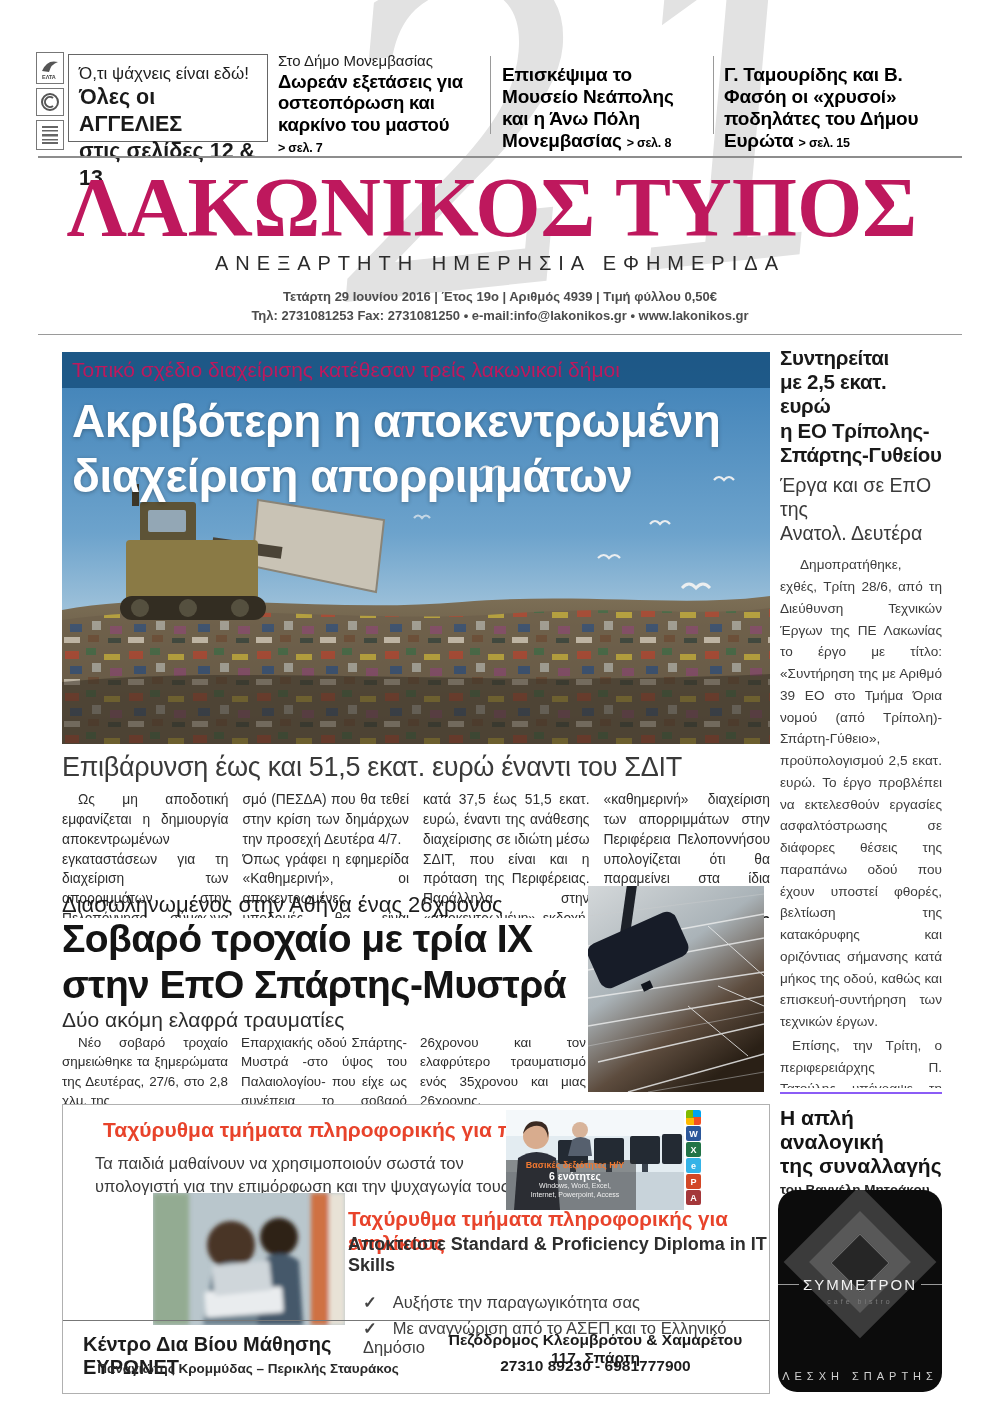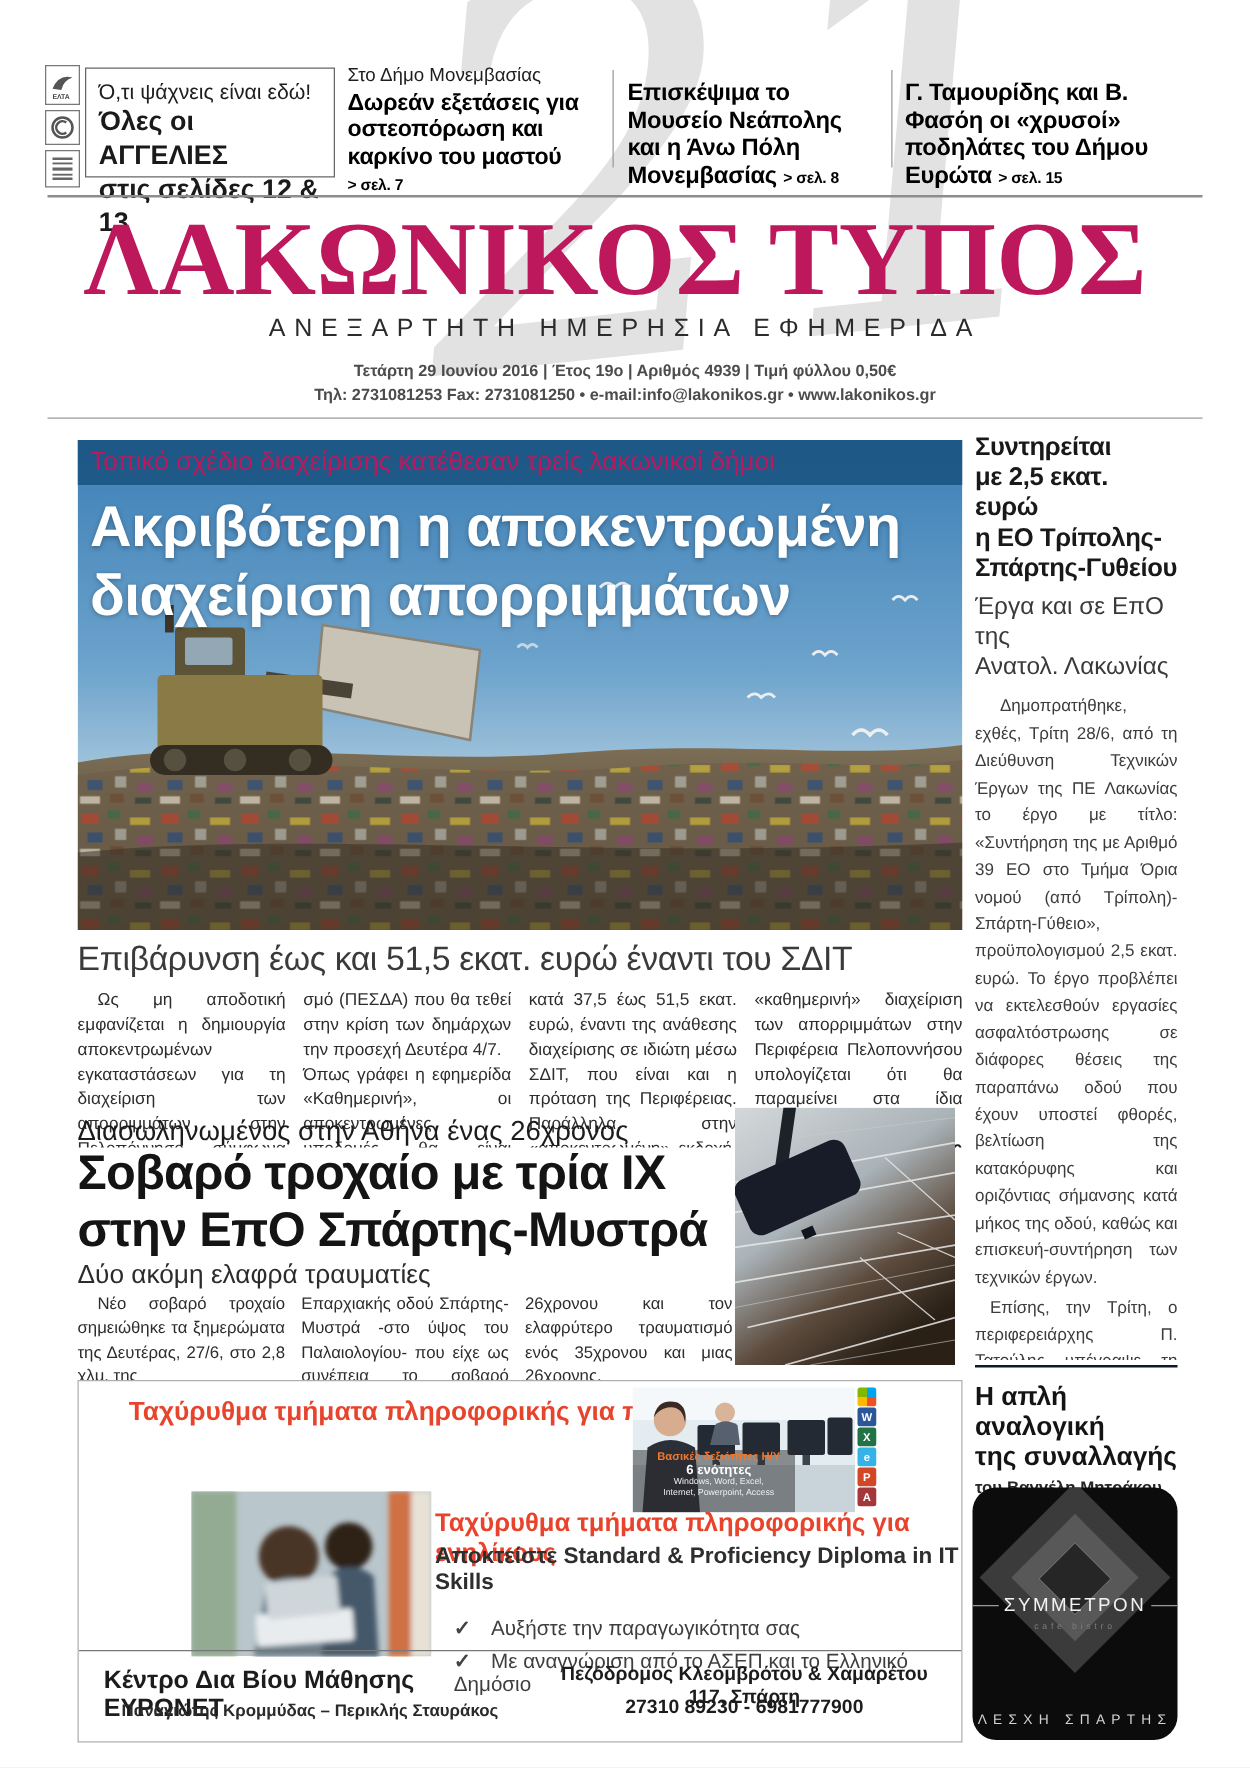--- a/index.html
+++ b/index.html
@@ -51,21 +51,21 @@
   .crash-cols .col{font-size:13.4px;}
   .crash-photo{left:588px;top:886px;width:176px;height:206px;overflow:hidden;}
   
   .rail{left:780px;top:346px;width:162px;max-height:742px;overflow:hidden;}
   .rail-title{font-size:20.5px;font-weight:700;line-height:1.18;color:#191919;letter-spacing:-0.3px;}
   .rail-subtitle{font-size:19.5px;font-weight:400;line-height:1.22;color:#3a3a3a;margin-top:7px;}
   .rail-body{margin-top:9px;font-size:13.6px;line-height:1.6;text-align:justify;color:#3c3c3c;}
   .rail-body p{margin:0;}
   .rail-body .p1{text-indent:20px;}
   .rail-body .p2{text-indent:12px;margin-top:2px;}
-  .opinion{left:780px;top:1092px;width:162px;border-top:2px solid #0f172a;padding-top:12px;}
+  .opinion{left:780px;top:1092px;width:162px;border-top:2px solid #8b5cf6;padding-top:12px;}
   .opinion-title{font-size:21px;font-weight:700;line-height:1.15;color:#141414;}
   .opinion-author{font-size:13.5px;font-weight:700;color:#262626;margin-top:4px;}
   .opinion-pagerow{display:flex;align-items:center;margin-top:12px;}
   .opinion-pagerow .line{flex:1;border-top:1.5px solid #555;margin-right:6px;}
   .opinion-pagerow .pg{font-size:13px;font-weight:700;color:#1c1c1c;}
   
   .symmetron{left:778px;top:1190px;width:164px;height:202px;background:#0c0c0c;overflow:hidden;border-radius:19px;}
   .diamond{position:absolute;left:50%;transform:translateX(-50%) rotate(45deg);}
   .d1{top:18px;width:108px;height:108px;background:#3b3b3b;}
   .d2{top:36px;width:72px;height:72px;background:#585858;}
@@ -235,21 +235,21 @@
       <div class="cont">συνέχεια σελ. 9</div>
     </div>
   </div>
 
   <div class="abs rail z">
     <div class="rail-title preline">Συντηρείται
 με 2,5 εκατ. ευρώ
 η ΕΟ Τρίπολης-
 Σπάρτης-Γυθείου</div>
     <div class="rail-subtitle preline">Έργα και σε ΕπΟ της
-Ανατολ. Λακωνίας</div>
+Ανατολ. Δευτέρα</div>
     <div class="rail-body">
       <p class="p1">Δημοπρατήθηκε, εχθές, Τρίτη 28/6, από τη Διεύθυνση Τεχνικών Έργων της ΠΕ Λακωνίας το έργο με τίτλο: «Συντήρηση της με Αριθμό 39 ΕΟ στο Τμήμα Όρια νομού (από Τρίπολη)-Σπάρτη-Γύθειο», προϋπολογισμού 2,5 εκατ. ευρώ. Το έργο προβλέπει να εκτελεσθούν εργασίες ασφαλτόστρωσης σε διάφορες θέσεις της παραπάνω οδού που έχουν υποστεί φθορές, βελτίωση της κατακόρυφης και οριζόντιας σήμανσης κατά μήκος της οδού, καθώς και επισκευή-συντήρηση των τεχνικών έργων.</p>
       <p class="p2"><span>Επίσης, την Τρίτη, ο περιφερειάρχης Π. Τατούλης υπέγραψε τη δημοπράτηση του έργου «Συντήρηση της με αρ. 4 Επ. Οδό Σπάρτη – Γεράκι – Άγιος Δημήτριος και της Επ. Οδό 30 Γέφυρα Απιδιάς – Άγιος Δημήτριος – Κρεμαστή».</span> </p>
     </div>
   </div>
 
   <div class="abs opinion z">
     <div class="opinion-title preline">Η απλή αναλογική
 της συναλλαγής</div>
     <div class="opinion-author">του Βαγγέλη Μητράκου</div>
@@ -314,20 +314,22 @@
       </g>
 
       <rect x="36" y="-8" width="10" height="56" fill="#1d2128" transform="rotate(8 41 20)"></rect>
       <rect x="2" y="40" width="96" height="48" rx="10" fill="#171c28" transform="rotate(-24 50 64)"></rect>
       <rect x="54" y="96" width="10" height="8" fill="#11151d" transform="rotate(-24 59 100)"></rect>
     </svg>
   </div>
 
   <div class="abs ad z">
     <div class="kids-title red">Ταχύρυθμα τμήματα πληροφορικής για παιδιά</div>
+    <div class="kids-text preline">Τα παιδιά μαθαίνουν  να χρησιμοποιούν σωστά τον
+υπολογιστή για την επιμόρφωση και την ψυχαγωγία τους</div>
 
     <div class="kids-photo">
       <svg width="192" height="132" viewBox="0 0 192 132">
         <defs>
             <filter id="blur1">
               <feGaussianBlur stdDeviation="2.2"></feGaussianBlur>
             </filter>
           </defs>
         <rect width="192" height="132" fill="#b9c6cc"></rect>
         <g filter="url(#blur1)">

